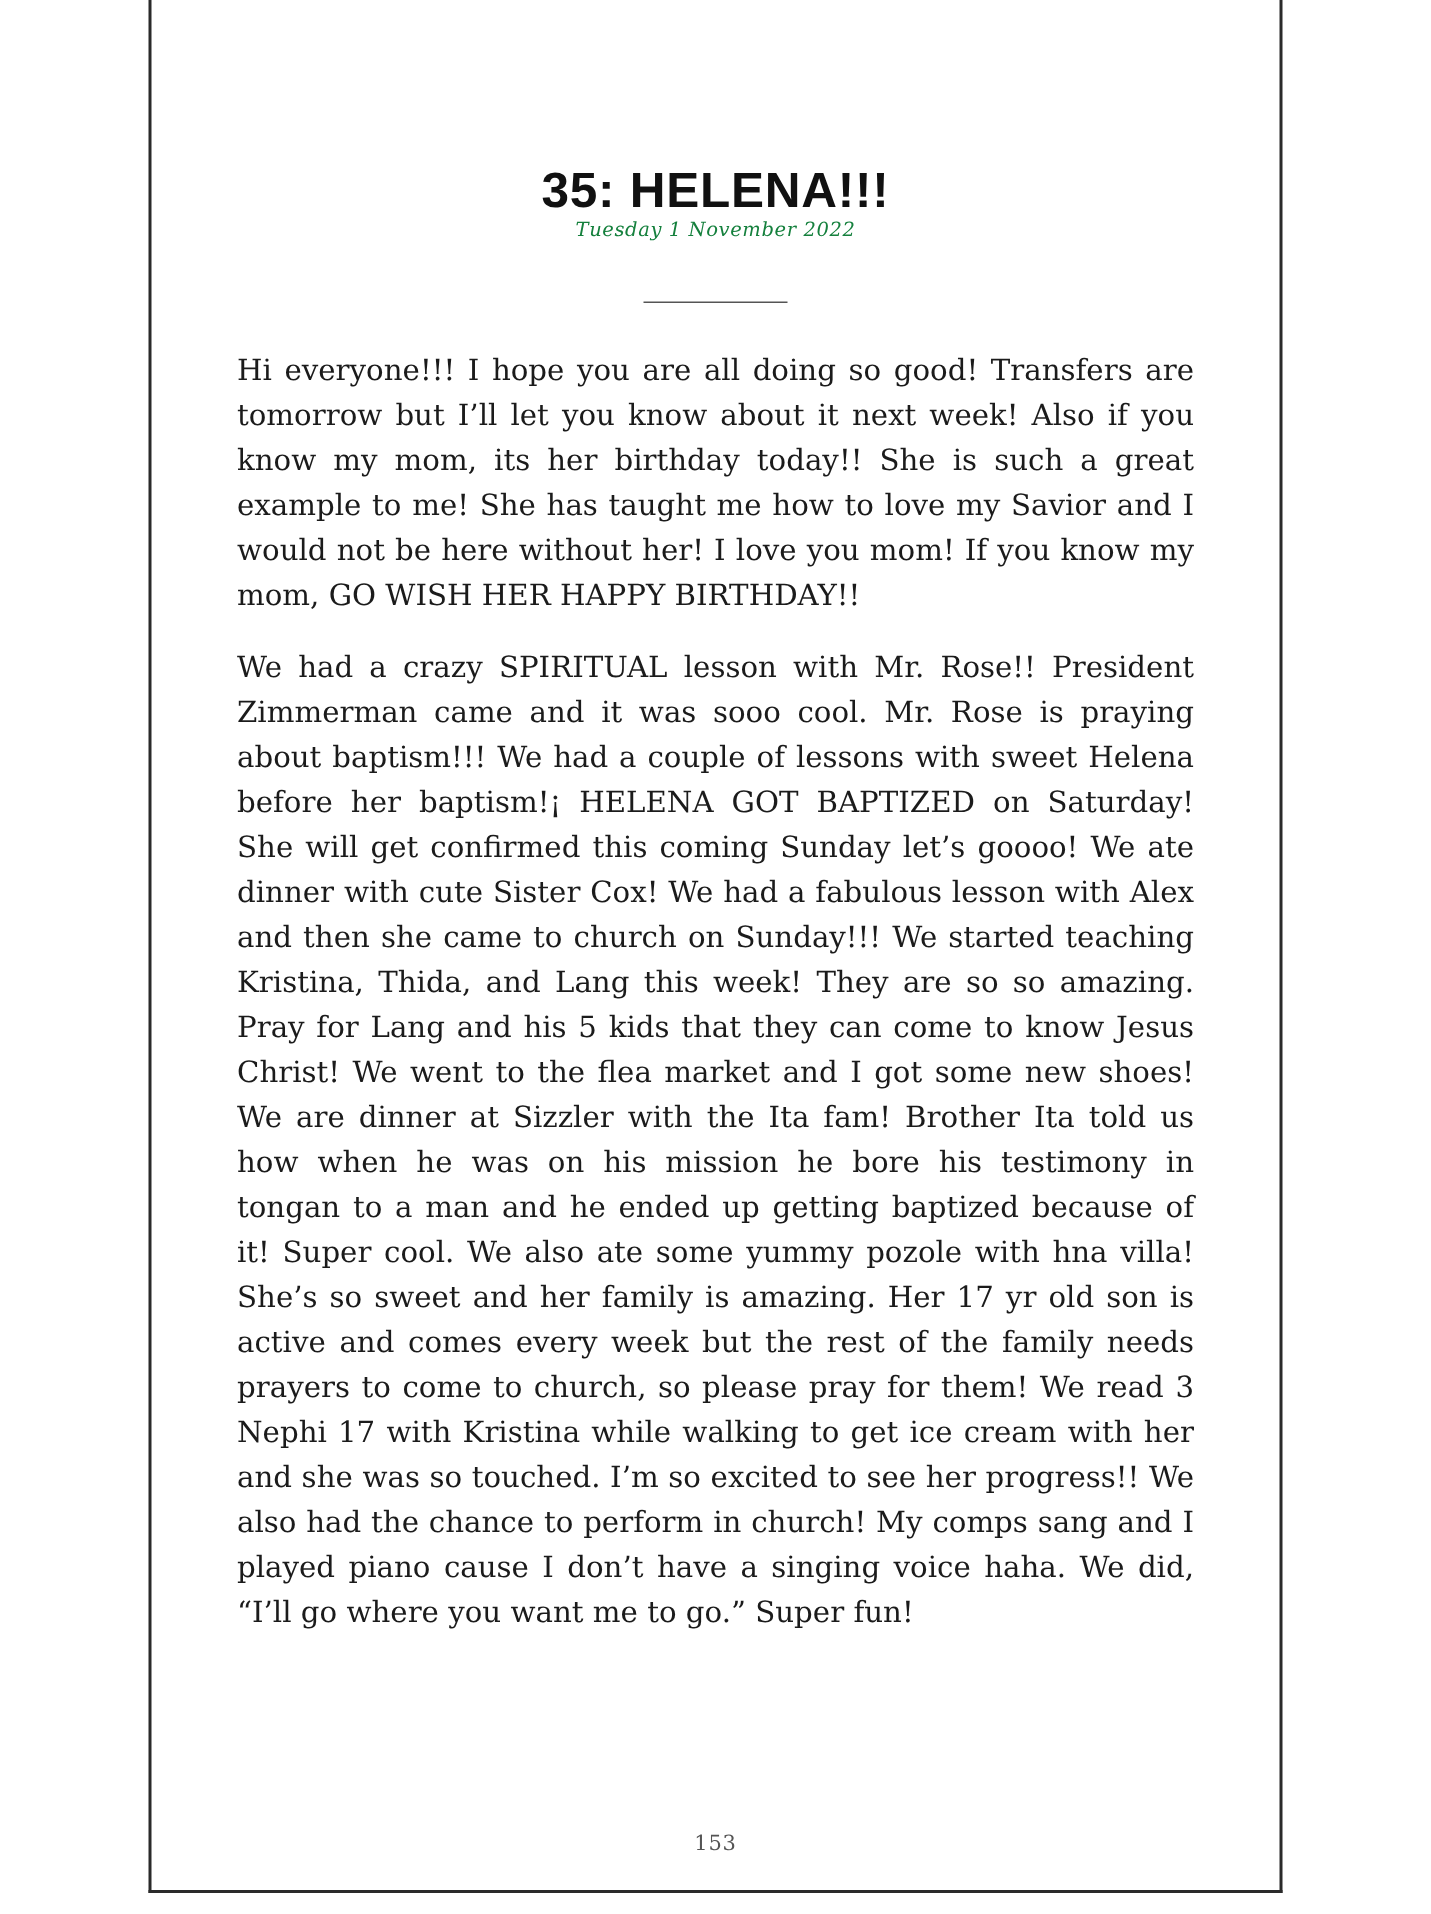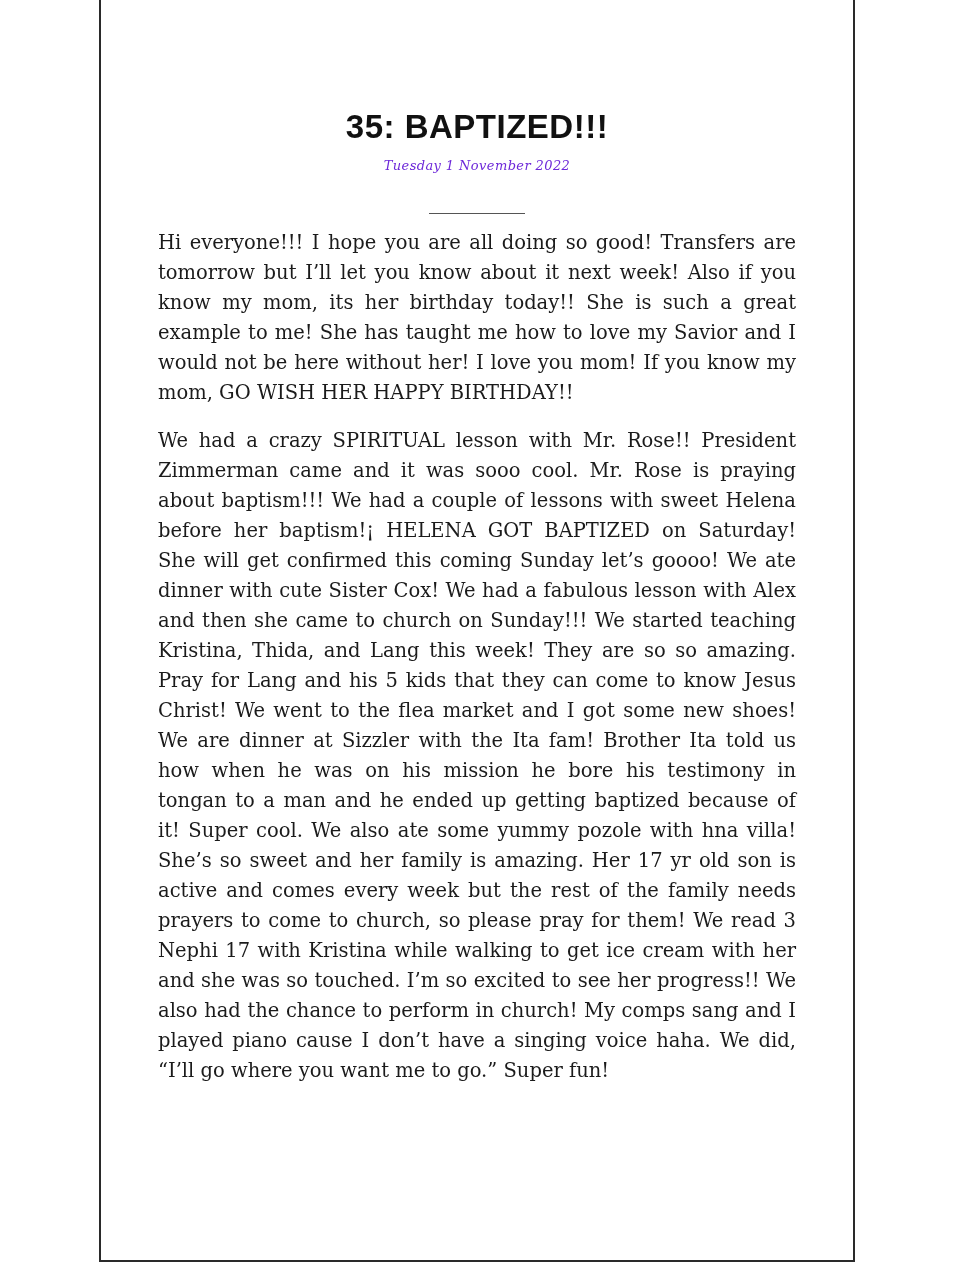--- a/index.html
+++ b/index.html
@@ -34,67 +34,68 @@
     margin: 108px 0 0 0;
     font-family: "Liberation Sans", sans-serif;
     font-weight: 700;
     font-size: 33px;
     line-height: 38px;
     text-align: center;
     letter-spacing: 0.5px;
     color: #111111;
   }
   .entry-date {
-    margin-top: 12px;
+    margin-top: 0;
     text-align: center;
     font-style: italic;
     font-size: 13px;
     letter-spacing: 0.4px;
-    color: #6d28d9;
+    color: #15803d;
   }
   hr.divider {
     display: block;
     width: 96px;
     margin: 40px auto 0 auto;
     border: none;
     border-top: 1.5px solid #555555;
   }
   p.body-para {
     margin: 18px 0 0 0;
     font-size: 19.5px;
     line-height: 30px;
     text-align: justify;
     color: #1b1b1b;
   }
   p.body-para.first {
-    margin-top: 14px;
+    margin-top: 30px;
   }
   .page-number {
     position: absolute;
     left: 0;
     right: 0;
     top: 1221px;
     text-align: center;
     font-size: 14px;
     letter-spacing: 0.5px;
     color: #555555;
   }
 </style>
 </head>
 <body>
 
 <div class="page">
   <div class="page-frame"></div>
 
   <div class="content">
-    <h1 class="chapter-title">35: BAPTIZED!!!</h1>
+    <h1 class="chapter-title">35: HELENA!!!</h1>
 
     <div class="entry-date">Tuesday 1 November 2022</div>
 
     <hr class="divider">
 
     <p class="body-para first">Hi everyone!!! I hope you are all doing so good! Transfers are tomorrow but I’ll let you know about it next week! Also if you know my mom, its her birthday today!! She is such a great example to me! She has taught me how to love my Savior and I would not be here without her! I love you mom! If you know my mom,  GO WISH HER HAPPY BIRTHDAY!!</p>
 
     <p class="body-para">We had a crazy SPIRITUAL lesson with Mr. Rose!! President Zimmerman came and it was sooo cool. Mr. Rose is praying about baptism!!! We had a couple of lessons with sweet Helena before her baptism!¡ HELENA GOT BAPTIZED on Saturday! She will get confirmed this coming Sunday let’s goooo! We ate dinner with cute Sister Cox! We had a fabulous lesson with Alex and then she came to church on Sunday!!! We started teaching Kristina, Thida, and Lang this week! They are so so amazing. Pray for Lang and his 5 kids that they can come to know Jesus Christ! We went to the flea market and I got some new shoes! We are dinner at Sizzler with the Ita fam! Brother Ita told us how when he was on his mission he bore his testimony in tongan to a man and he ended up getting baptized because of it! Super cool.  We also ate some yummy pozole with hna villa! She’s so sweet and her family is amazing. Her 17 yr old son is active and comes every week but the rest of the family needs prayers to come to church, so please pray for them! We read 3 Nephi 17 with Kristina while walking to get ice cream with her and she was so touched. I’m so excited to see her progress!! We also had the chance to perform in church! My comps sang and I played piano cause I don’t have a singing voice haha. We did, “I’ll go where you want me to go.” Super fun!</p>
 
   </div>
 
+  <div class="page-number">153</div>
 </div>
 
 </body></html>

